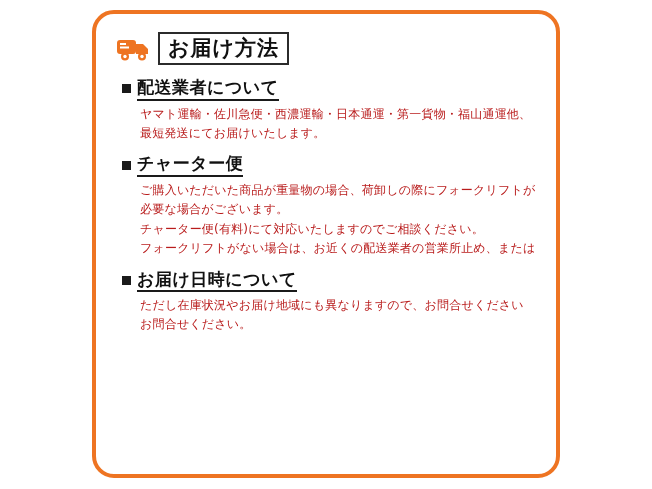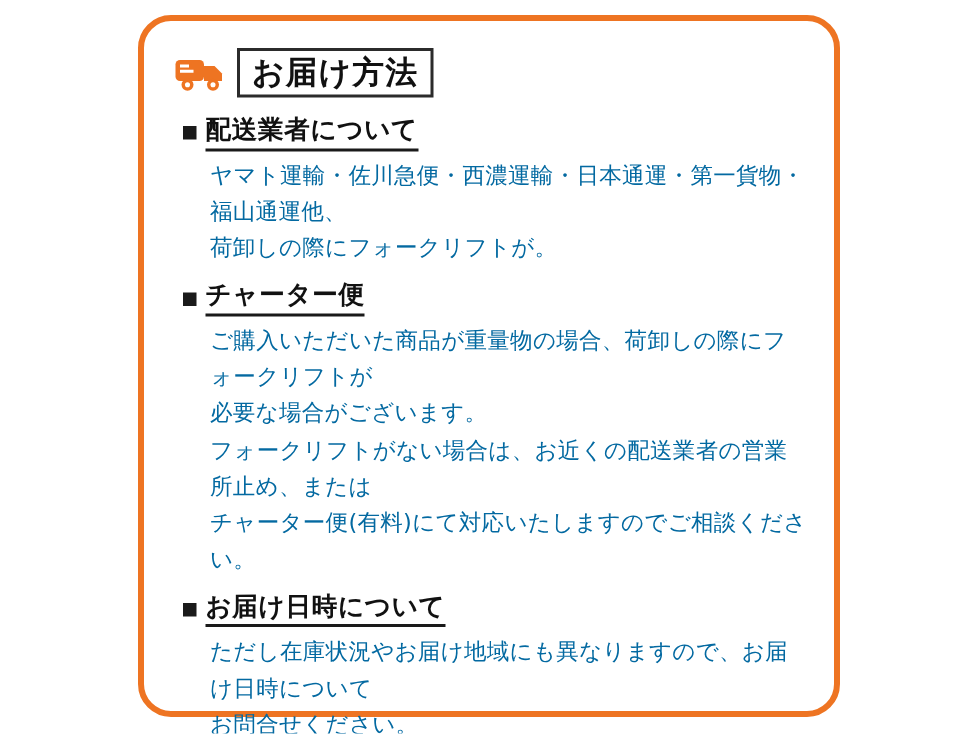--- a/index.html
+++ b/index.html
@@ -87,22 +87,22 @@
     font-size: 17px;
     font-weight: bold;
     color: #111111;
     border-bottom: 2px solid #1a1a1a;
     padding-bottom: 1px;
     line-height: 1.2;
     letter-spacing: 0.5px;
   }
   .body {
     margin: 2px 0 0 26px;
-    font-size: 15px;
-    color: #0369a1;
+    font-size: 12px;
+    color: #b91c1c;
     line-height: 1.62;
     letter-spacing: 0.2px;
   }
   .body p {
     margin: 0;
   }
 </style>
 </head>
 <body>
 
@@ -124,44 +124,44 @@
         <div class="title-box">お届け方法</div>
       </div>
 
       <div class="section">
         <div class="sec-head">
           <span class="sq"></span>
           <span class="sec-title">配送業者について</span>
         </div>
         <div class="body">
           <p>ヤマト運輸・佐川急便・西濃運輸・日本通運・第一貨物・福山通運他、</p>
-          <p>荷卸しの際にフォークリフトが。</p>
+          <p>最短発送にてお届けいたします。</p>
         </div>
       </div>
 
       <div class="section">
         <div class="sec-head">
           <span class="sq"></span>
           <span class="sec-title">チャーター便</span>
         </div>
         <div class="body">
           <p>ご購入いただいた商品が重量物の場合、荷卸しの際にフォークリフトが</p>
           <p>必要な場合がございます。</p>
+          <p>チャーター便(有料)にて対応いたしますのでご相談ください。</p>
           <p>フォークリフトがない場合は、お近くの配送業者の営業所止め、または</p>
-          <p>チャーター便(有料)にて対応いたしますのでご相談ください。</p>
         </div>
       </div>
 
       <div class="section">
         <div class="sec-head">
           <span class="sq"></span>
           <span class="sec-title">お届け日時について</span>
         </div>
         <div class="body">
-          <p>ただし在庫状況やお届け地域にも異なりますので、お届け日時について</p>
+          <p>ただし在庫状況やお届け地域にも異なりますので、お問合せください</p>
           <p>お問合せください。</p>
 
         </div>
       </div>
 
     </div>
   </div>
 </div>
 
 </body></html>

